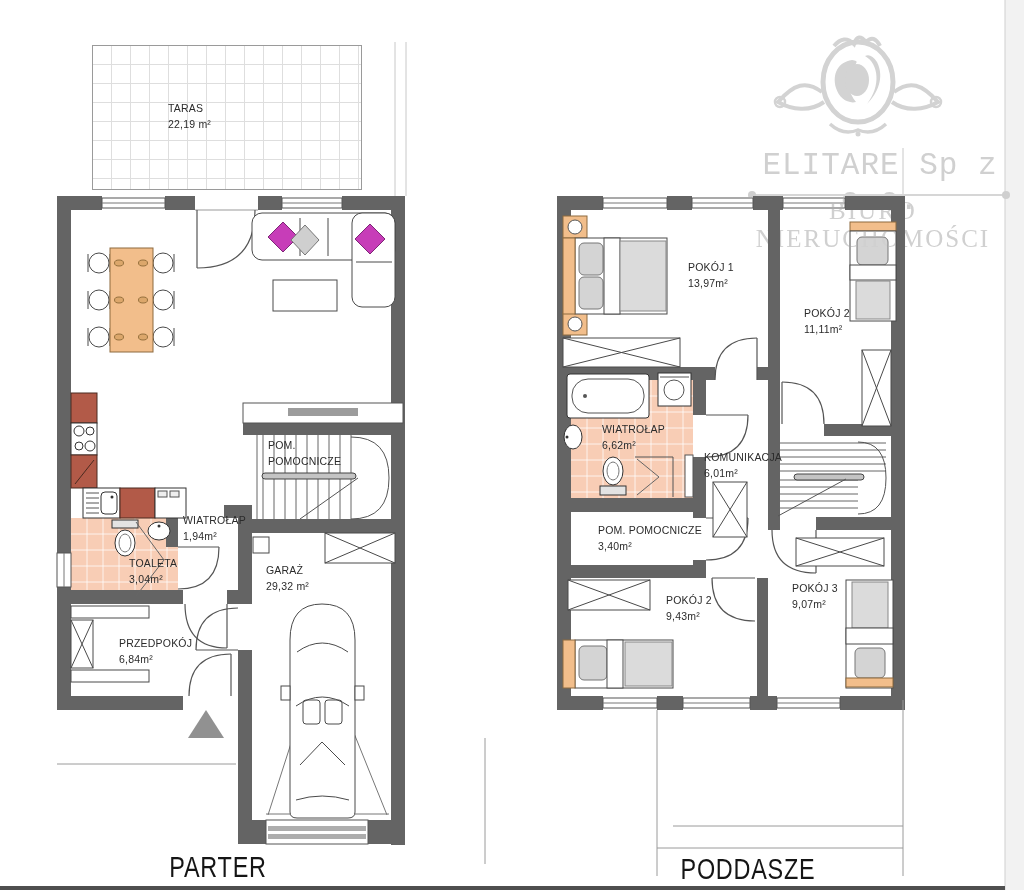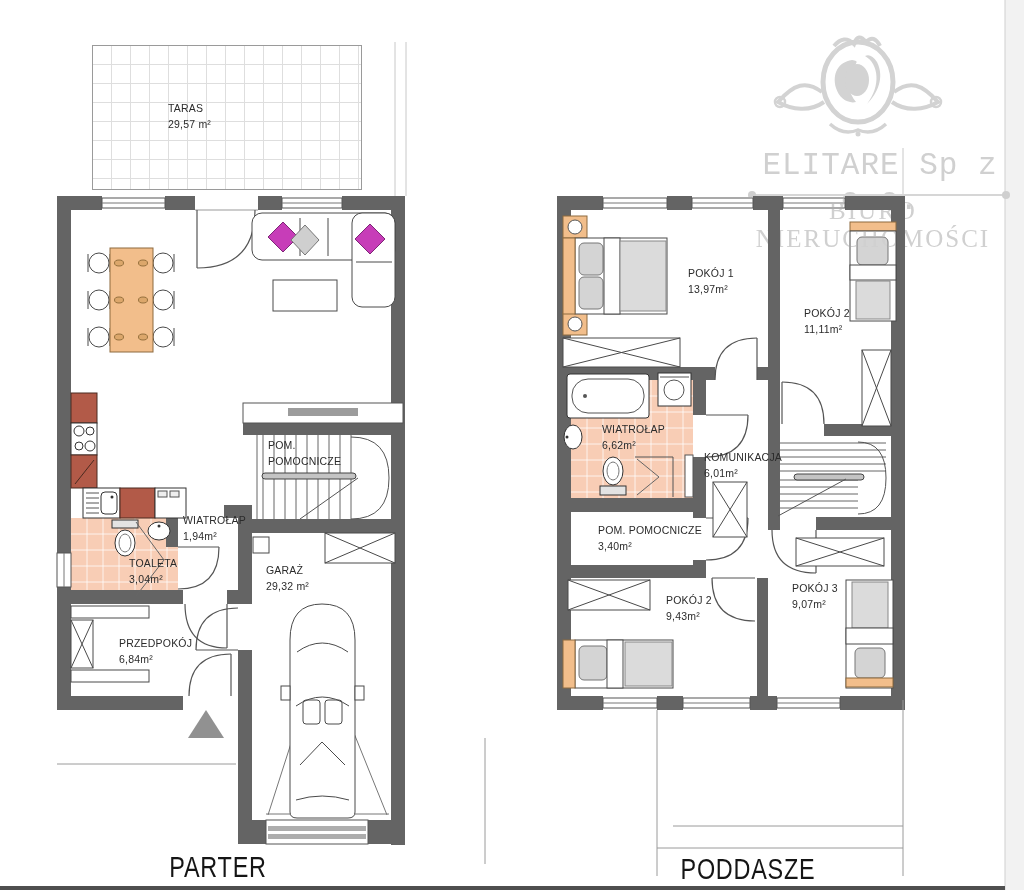--- a/index.html
+++ b/index.html
@@ -436,21 +436,21 @@
       <line x1="903" y1="148" x2="903" y2="196" stroke="#c8c8c8"></line>
     </g>
 
     <rect x="1005" y="0" width="19" height="890" fill="#f2f2f2"></rect>
     <line x1="1005" y1="0" x2="1005" y2="890" stroke="#cfcfcf"></line>
     <rect x="0" y="886" width="1005" height="4" fill="#4f4f4f"></rect>
   </svg>
 
   <div class="lbl" style="left:168px;top:101px">
     <span>TARAS</span>
-    <span>29,57 m²</span>
+    <span>22,19 m²</span>
   </div>
   <div class="lbl wrap" style="left:268px;top:438px">
     <span>POM. POMOCNICZE</span>
   </div>
   <div class="lbl" style="left:183px;top:513px">
     <span>WIATROŁAP</span>
     <span>1,94m²</span>
   </div>
   <div class="lbl" style="left:129px;top:556px">
     <span>TOALETA</span>
@@ -458,21 +458,21 @@
   </div>
   <div class="lbl" style="left:266px;top:563px">
     <span>GARAŻ</span>
     <span>29,32 m²</span>
   </div>
   <div class="lbl" style="left:119px;top:636px">
     <span>PRZEDPOKÓJ</span>
     <span>6,84m²</span>
   </div>
 
-  <div class="lbl" style="left:688px;top:266px">
+  <div class="lbl" style="left:688px;top:260px">
     <span>POKÓJ 1</span>
     <span>13,97m²</span>
   </div>
   <div class="lbl" style="left:804px;top:306px">
     <span>POKÓJ 2</span>
     <span>11,11m²</span>
   </div>
   <div class="lbl" style="left:602px;top:422px">
     <span>WIATROŁAP</span>
     <span>6,62m²</span>

